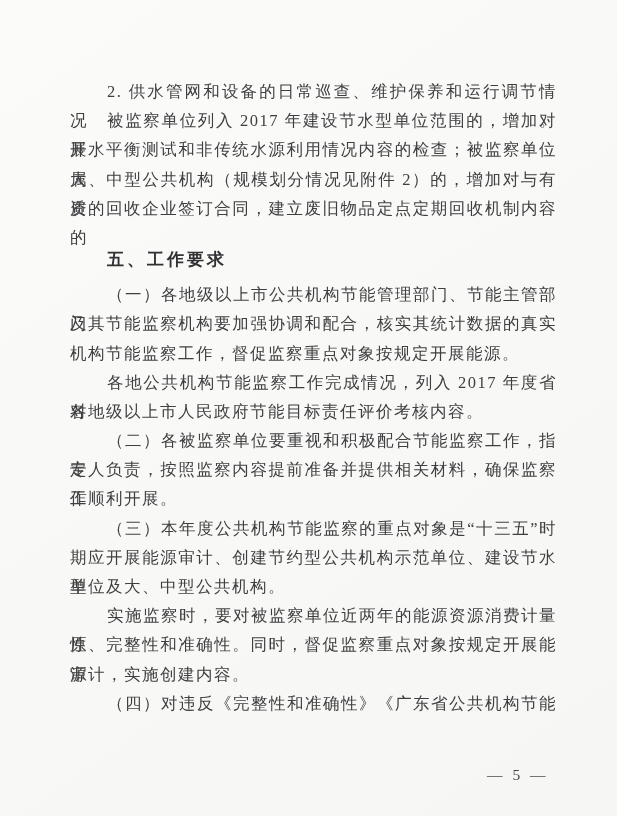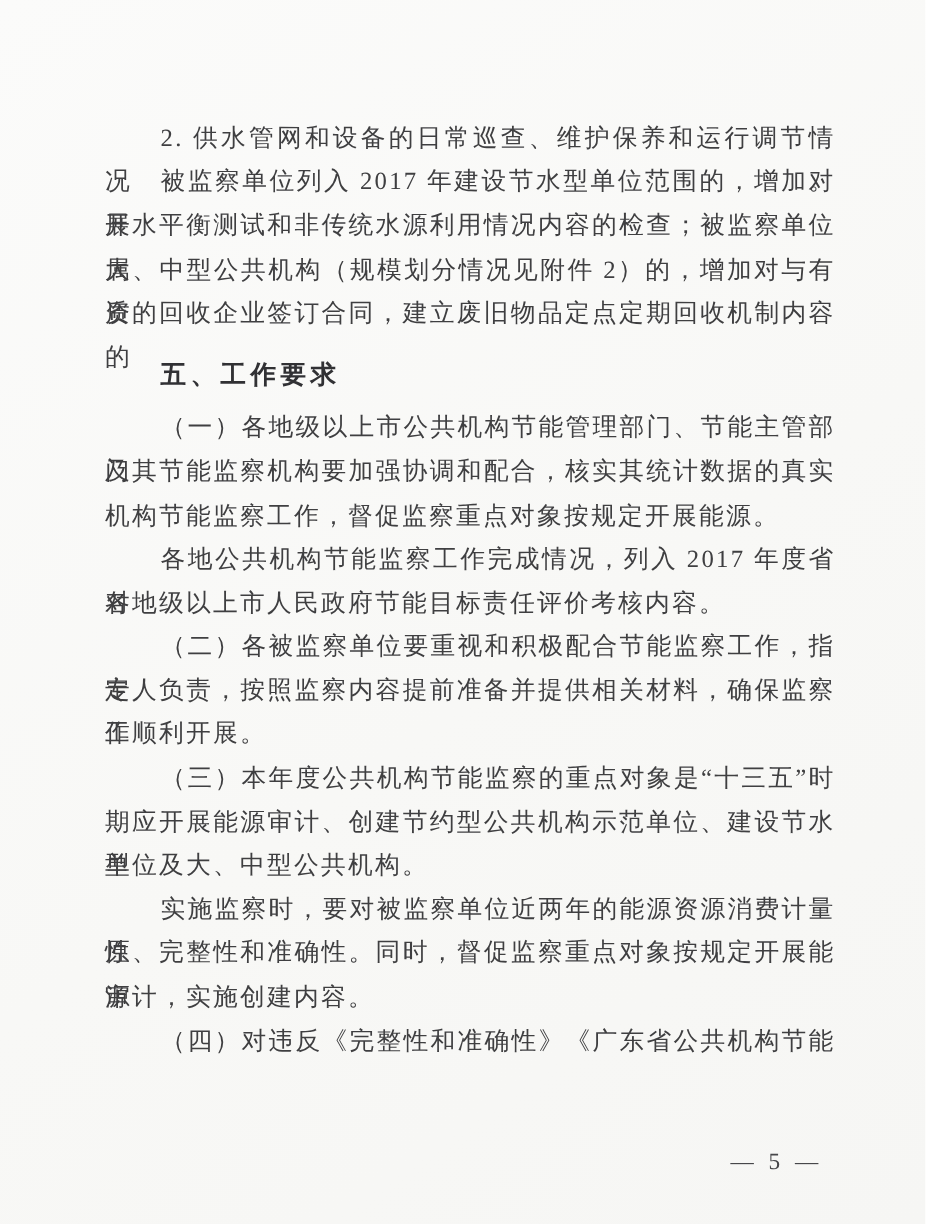--- a/index.html
+++ b/index.html
@@ -37,21 +37,21 @@
   }
   .line.indent {
     text-indent: 37px;
   }
   .line.heading {
     font-family: "Liberation Sans", "DejaVu Sans", sans-serif;
     font-weight: 700;
     font-size: 17px;
     letter-spacing: 3px;
     color: #313134;
-    margin-top: 12px;
+    margin-top: 22px;
     margin-bottom: 6px;
   }
   .pagenum {
     position: absolute;
     top: 766px;
     left: 487px;
     font-size: 15.5px;
     letter-spacing: 3px;
     color: #47474a;
     font-family: "Liberation Serif", "DejaVu Serif", serif;

